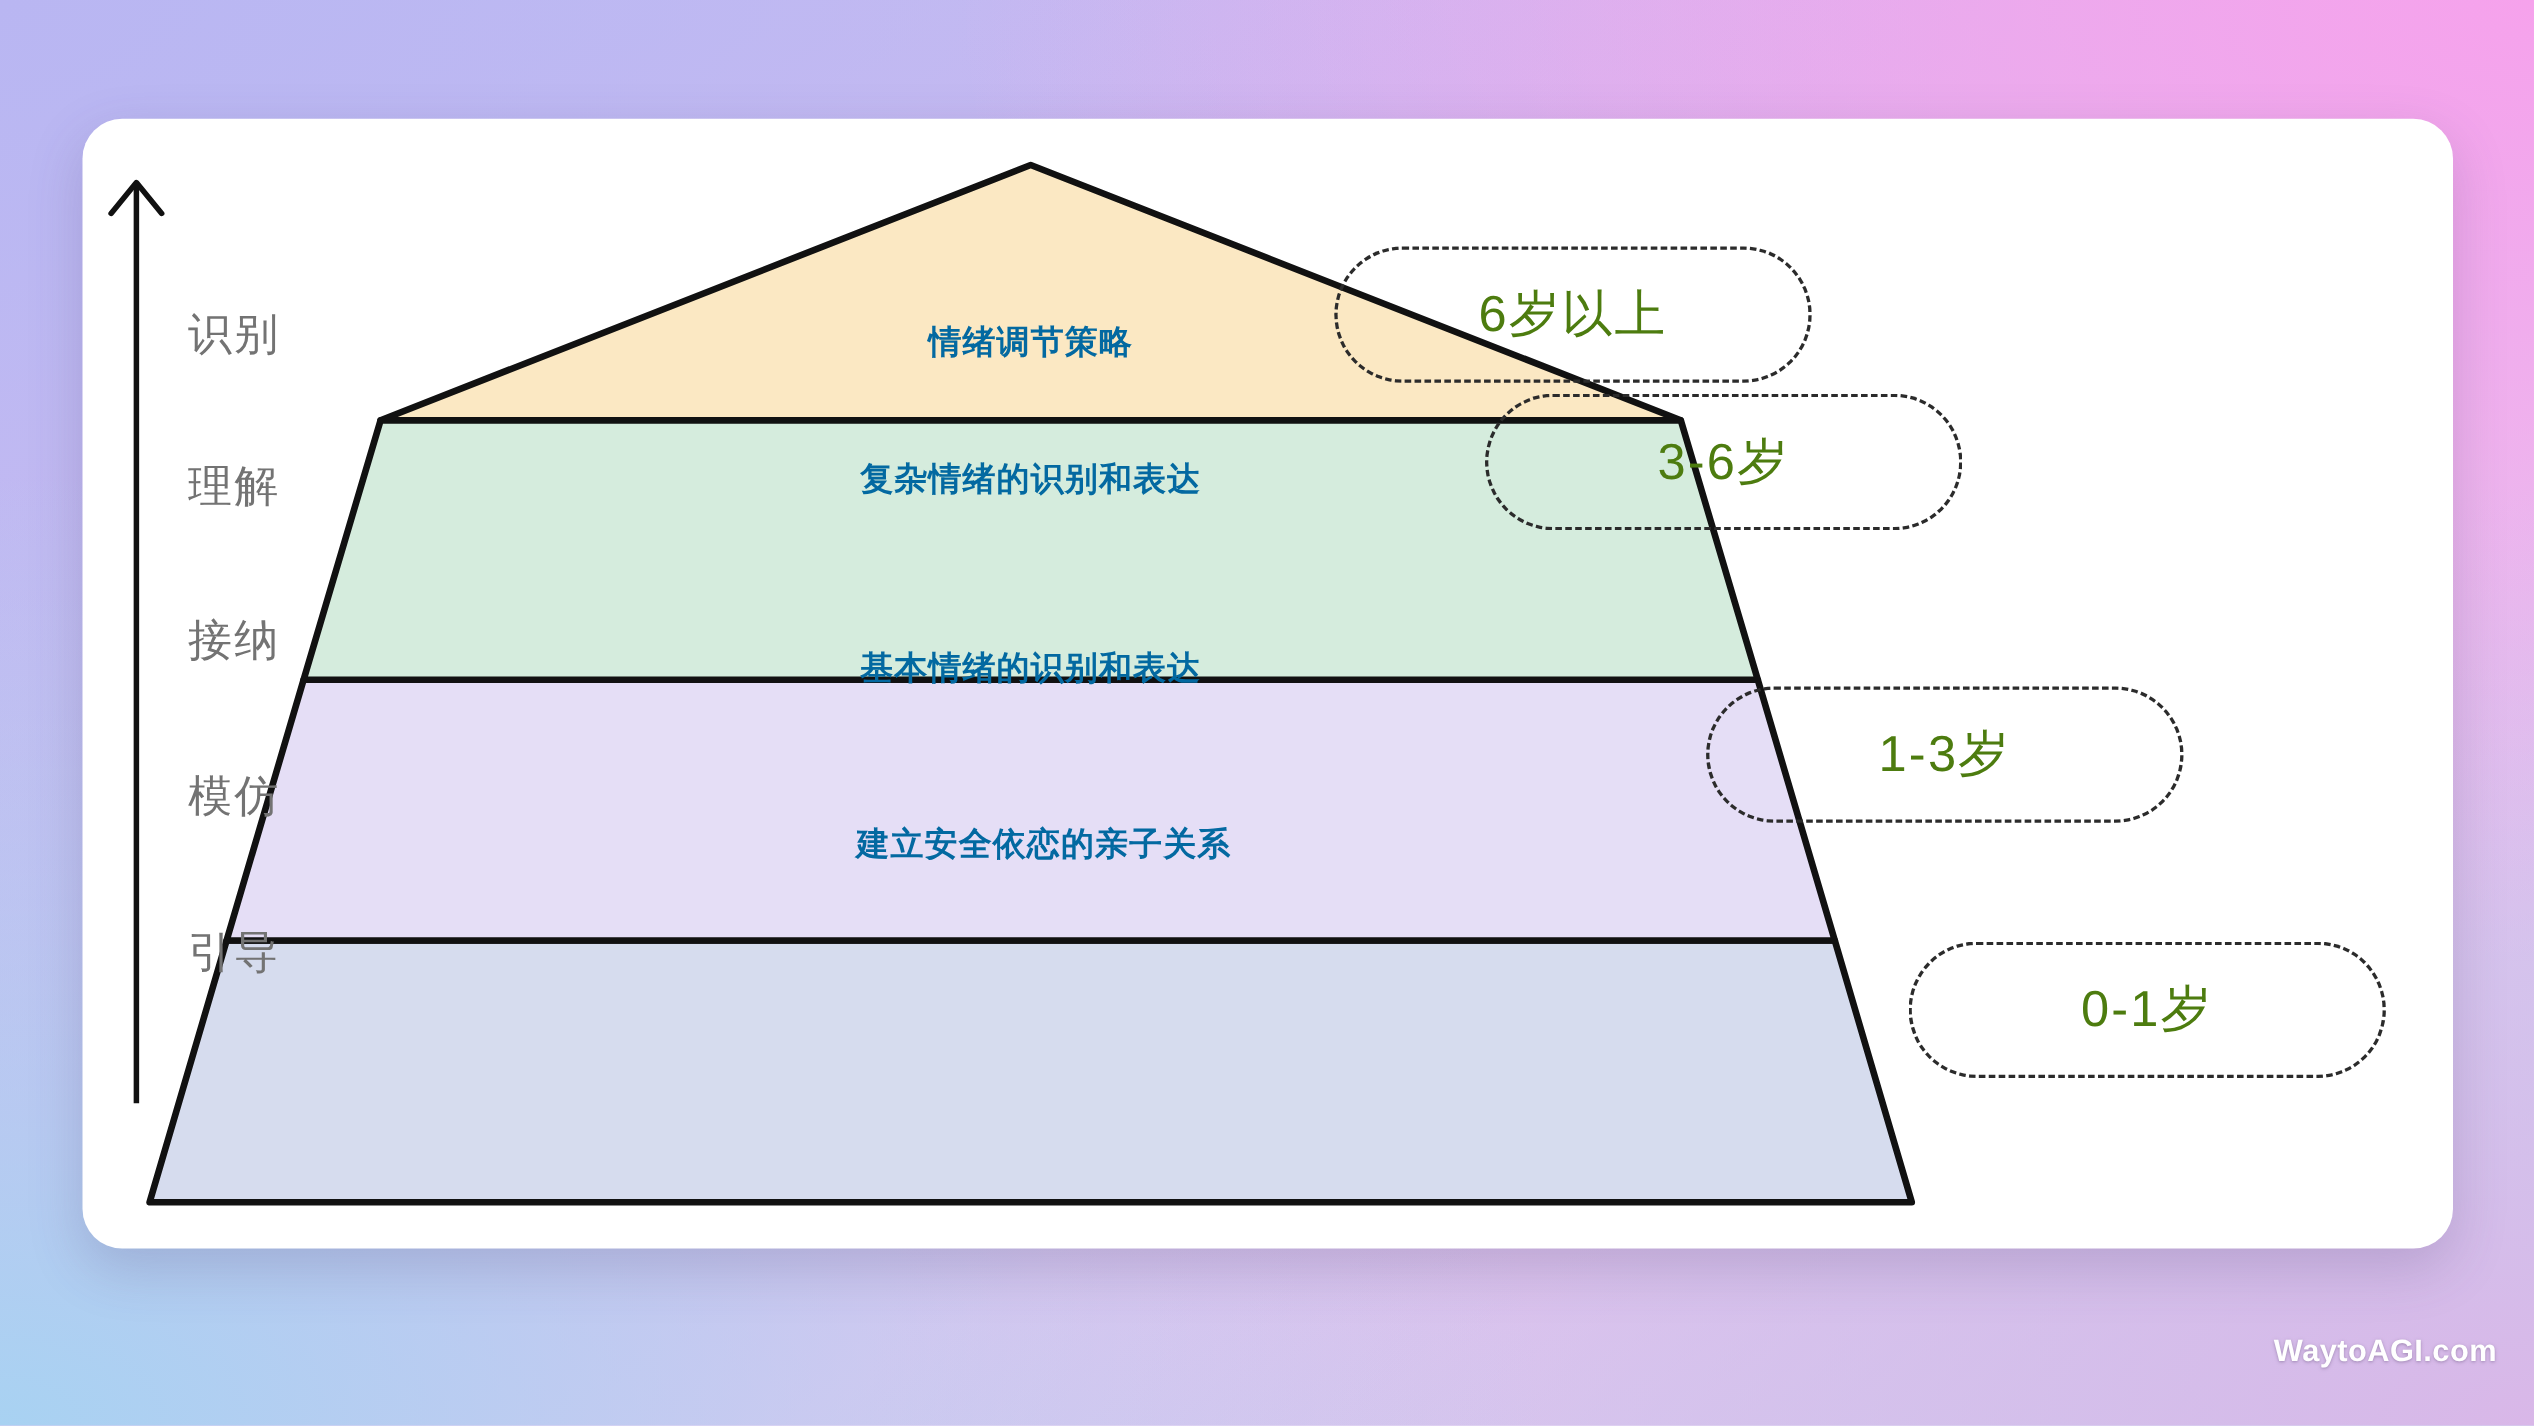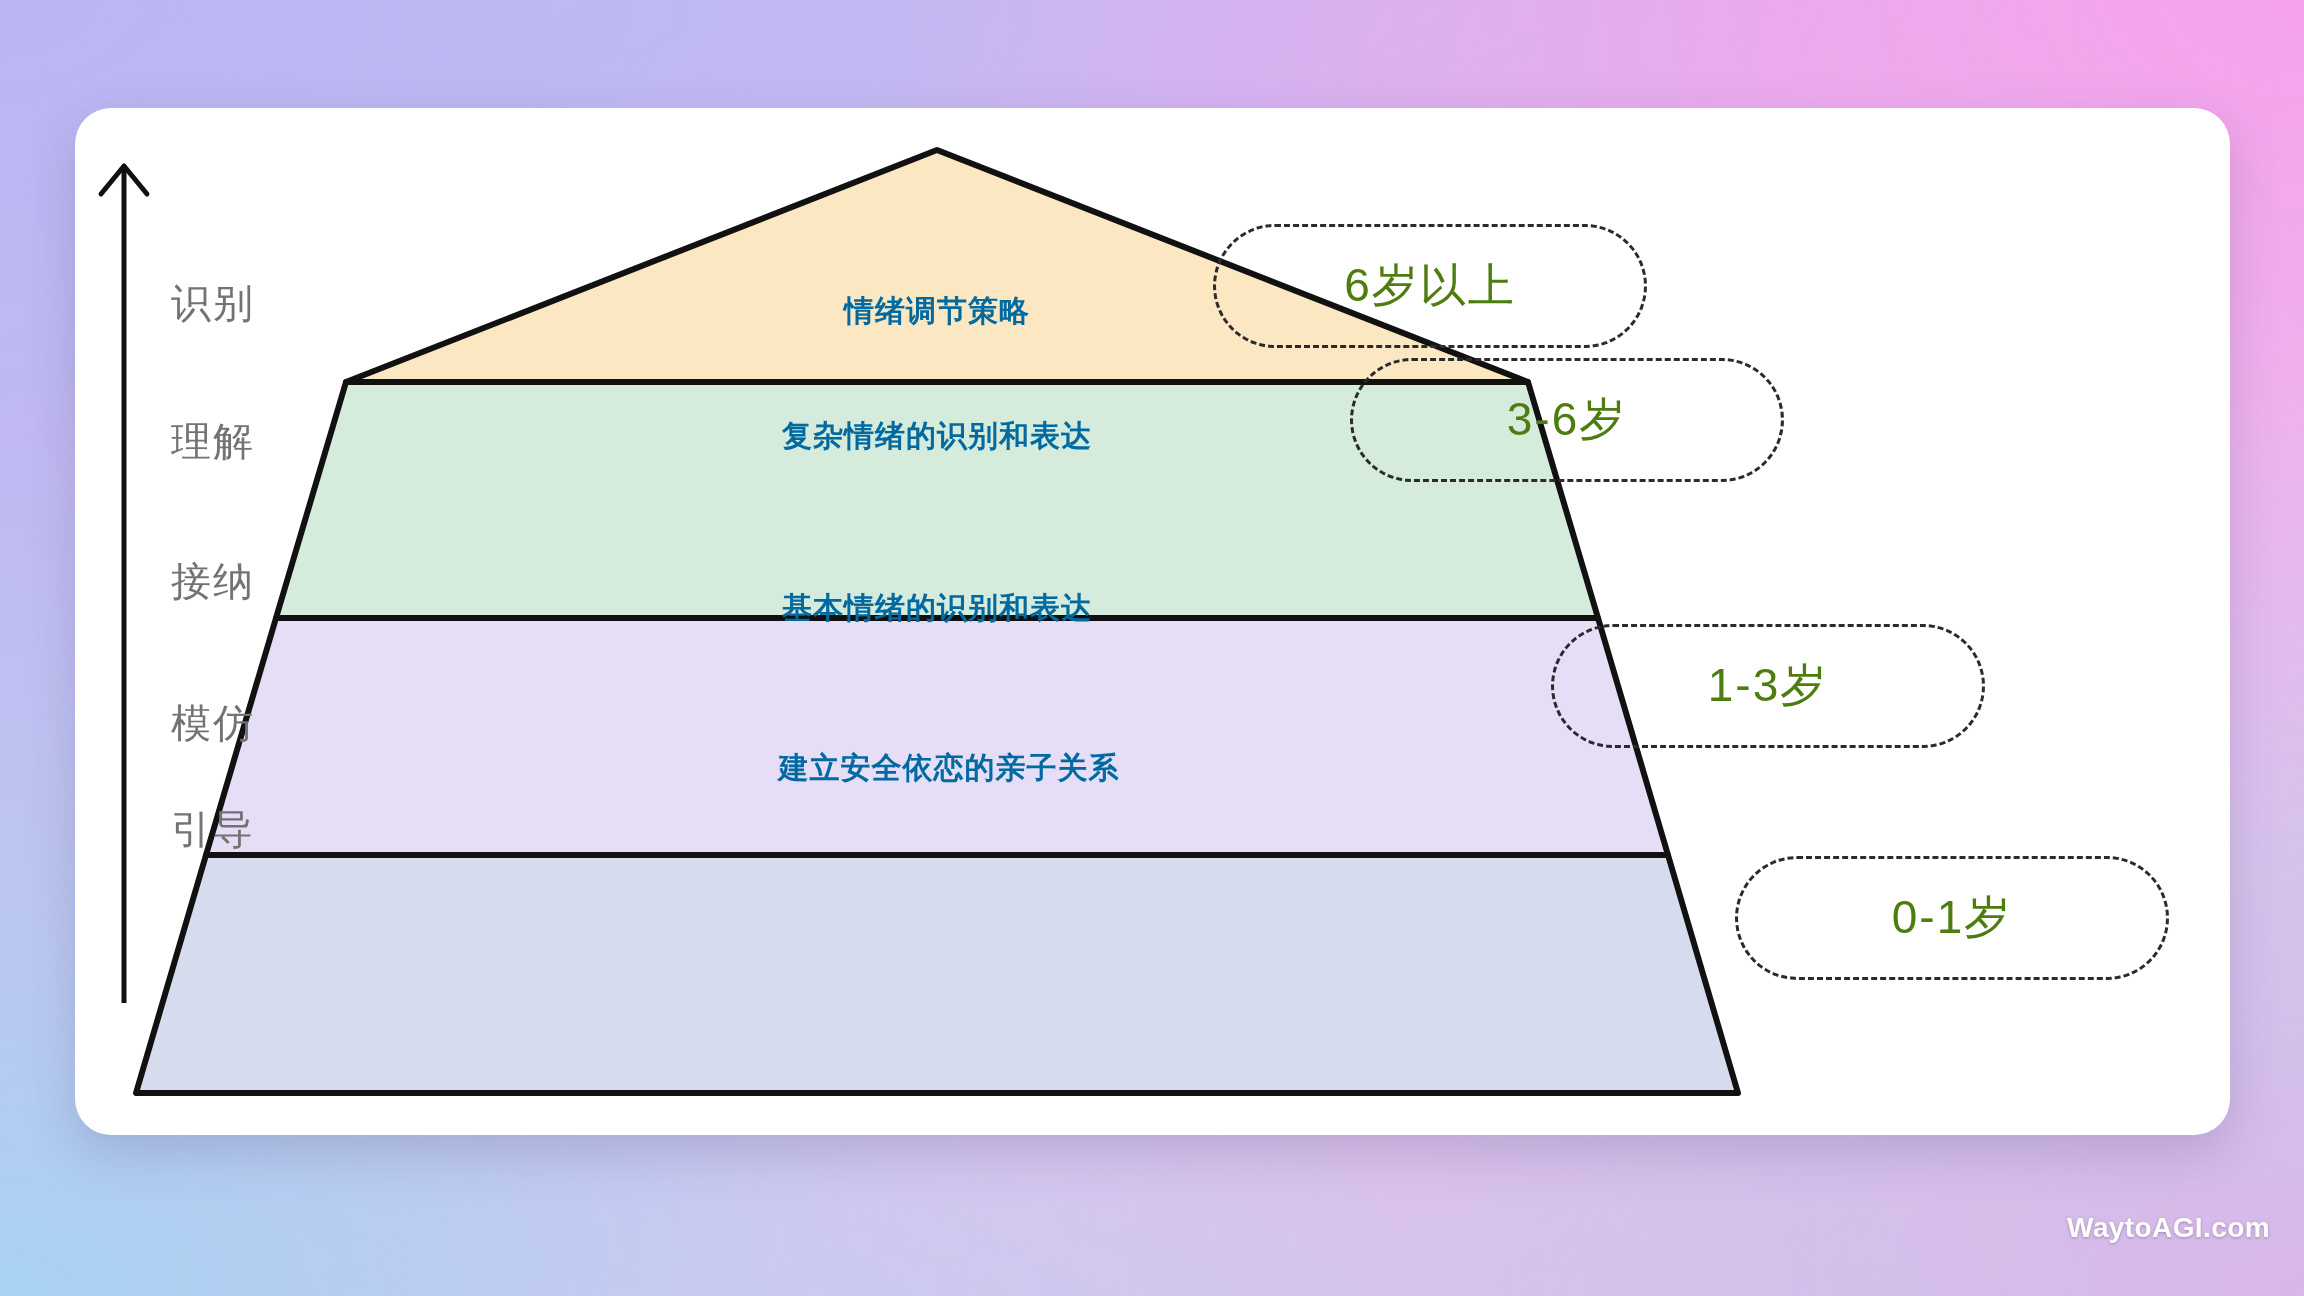--- a/index.html
+++ b/index.html
@@ -64,21 +64,21 @@
 
       <polygon points="201,510 1523,510 1453,274 271,274" fill="#d5ecdd" stroke="#111" stroke-width="6" stroke-linejoin="round"></polygon>
 
       <polygon points="271,274 1453,274 862,42" fill="#fbe8c3" stroke="#111" stroke-width="6" stroke-linejoin="round"></polygon>
     </svg>
 
     <div class="axis-label" style="left:96px;top:168px;">识别</div>
     <div class="axis-label" style="left:96px;top:306px;">理解</div>
     <div class="axis-label" style="left:96px;top:446px;">接纳</div>
     <div class="axis-label" style="left:96px;top:588px;">模仿</div>
-    <div class="axis-label" style="left:96px;top:694px;">引导</div>
+    <div class="axis-label" style="left:96px;top:730px;">引导</div>
 
     <div class="tier-label" style="left:862px;top:203px;">情绪调节策略</div>
     <div class="tier-label" style="left:862px;top:328px;">复杂情绪的识别和表达</div>
     <div class="tier-label" style="left:862px;top:500px;">基本情绪的识别和表达</div>
     <div class="tier-label" style="left:862px;top:660px;margin-left:12px;">建立安全依恋的亲子关系</div>
 
     <div class="age-pill" style="left:1355px;top:178px;width:428px;height:118px;">6岁以上</div>
     <div class="age-pill" style="left:1492px;top:312px;width:428px;height:118px;">3-6岁</div>
     <div class="age-pill" style="left:1693px;top:578px;width:428px;height:118px;">1-3岁</div>
     <div class="age-pill" style="left:1877px;top:810px;width:428px;height:118px;">0-1岁</div>

